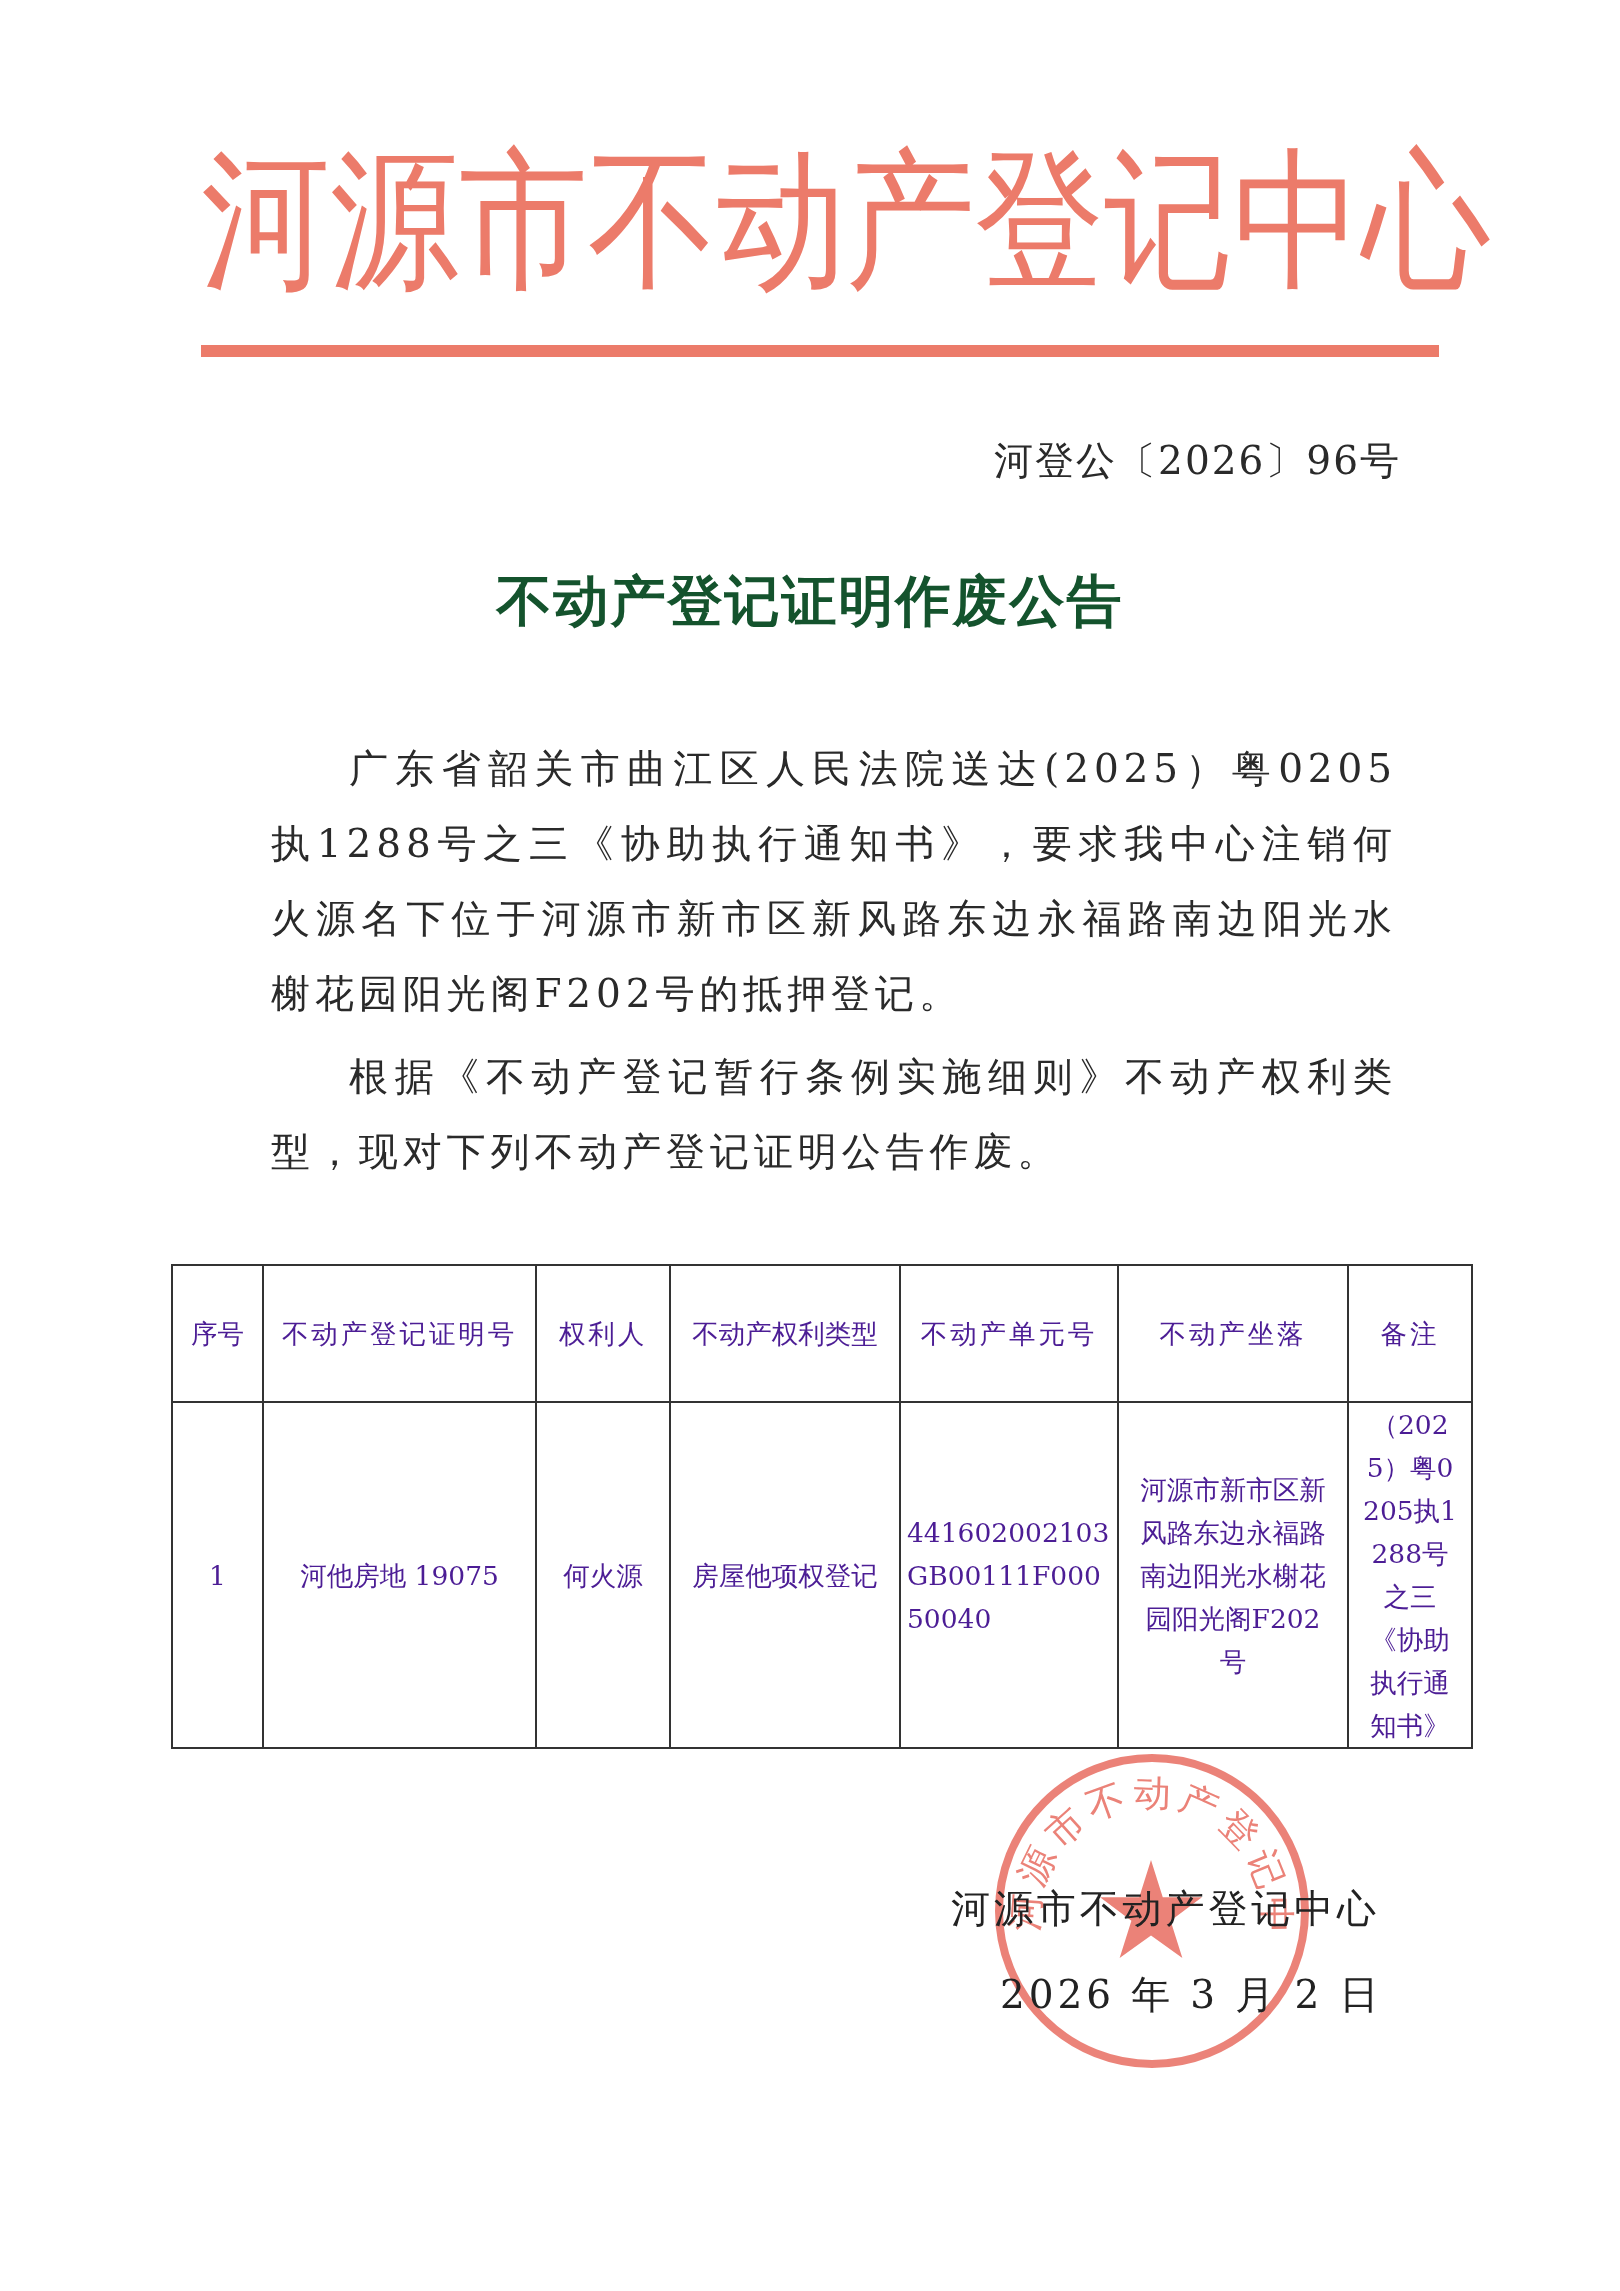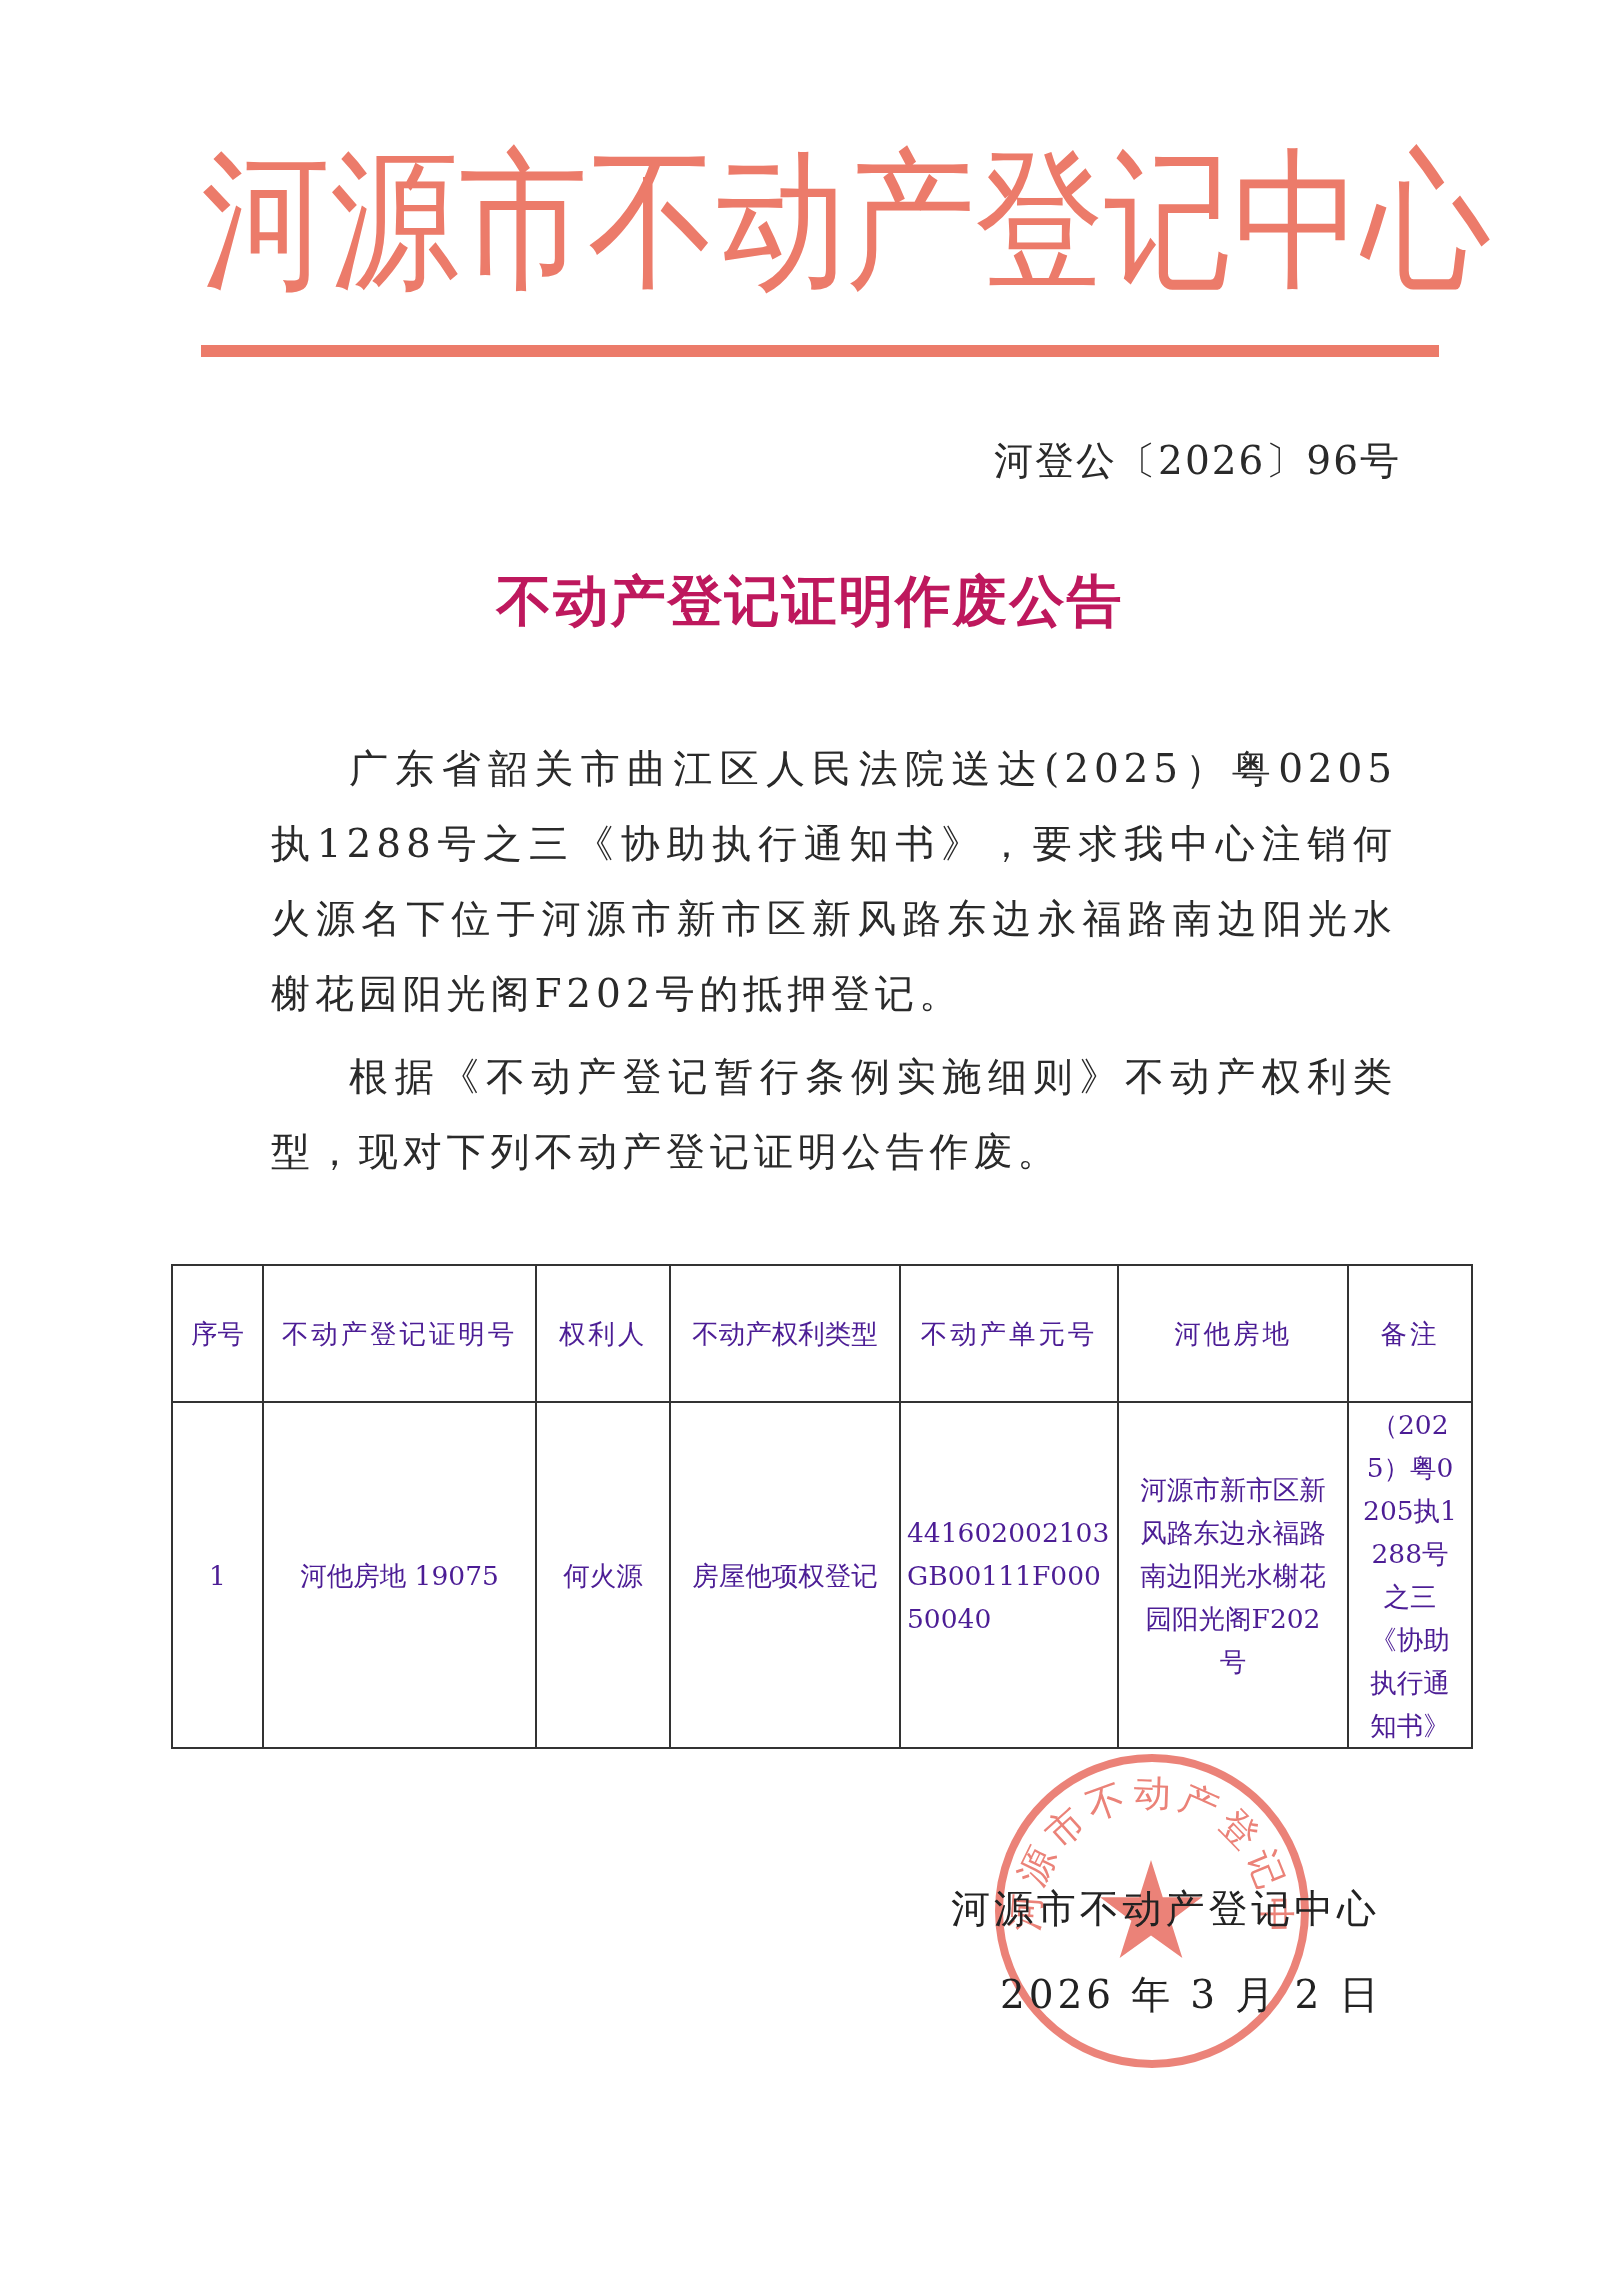--- a/index.html
+++ b/index.html
@@ -9,21 +9,21 @@
 
   .masthead { left: 201px; top: 137px; width: 1240px; height: 167px;
               display: flex; justify-content: space-between; align-items: center;
               font-family: "DejaVu Serif", serif; font-size: 129px; color: #EC7B6A;
               font-weight: normal; line-height: 1; transform: scaleY(1.18); transform-origin: center; }
   .masthead span { display: inline-block; }
   .redrule { left: 201px; top: 345px; width: 1238px; height: 11.8px; background: #EC7B6A; }
 
   .docno { right: 219px; top: 434px; font-size: 39px; letter-spacing: 2px; color: #2a2a2a; }
   .title { left: 0; width: 1620px; top: 565px; text-align: center; font-size: 55px;
-           font-weight: bold; color: #be185d; letter-spacing: 2px; }
+           font-weight: bold; color: #14532d; letter-spacing: 2px; }
 
   .body { left: 263px; width: 1142px; top: 723px; font-size: 39px; line-height: 75px;
           color: #2a2a2a; text-align: justify; text-align-last: left; letter-spacing: 4.9px; }
   .body p { margin: 8px; text-indent: 78px; }
 
   table.regtable { position: absolute; left: 171px; top: 1264px; width: 1302px;
                    border-collapse: collapse; font-size: 26.5px; color: #4c1d95; }
   table.regtable th, table.regtable td { border: 2.5px solid #333; text-align: center;
                    vertical-align: middle; padding: 0 5.9px; font-weight: normal; line-height: 43px; }
   table.regtable thead tr { height: 137px; }
@@ -73,21 +73,21 @@
       <col style="width:230px">
       <col style="width:124px">
   </colgroup>
   <thead>
     <tr>
       <th>序号</th>
       <th class="ls">不动产登记证明号</th>
       <th class="ls">权利人</th>
       <th>不动产权利类型</th>
       <th class="ls">不动产单元号</th>
-      <th class="ls">河他房地</th>
+      <th class="ls">不动产坐落</th>
       <th class="ls">备注</th>
     </tr>
   </thead>
   <tbody>
     <tr>
       <td>1</td>
       <td>河他房地 19075</td>
       <td>何火源</td>
       <td>房屋他项权登记</td>
       <td class="left" style="word-break:break-all; padding-left:6px;">441602002103GB00111F00050040</td>

